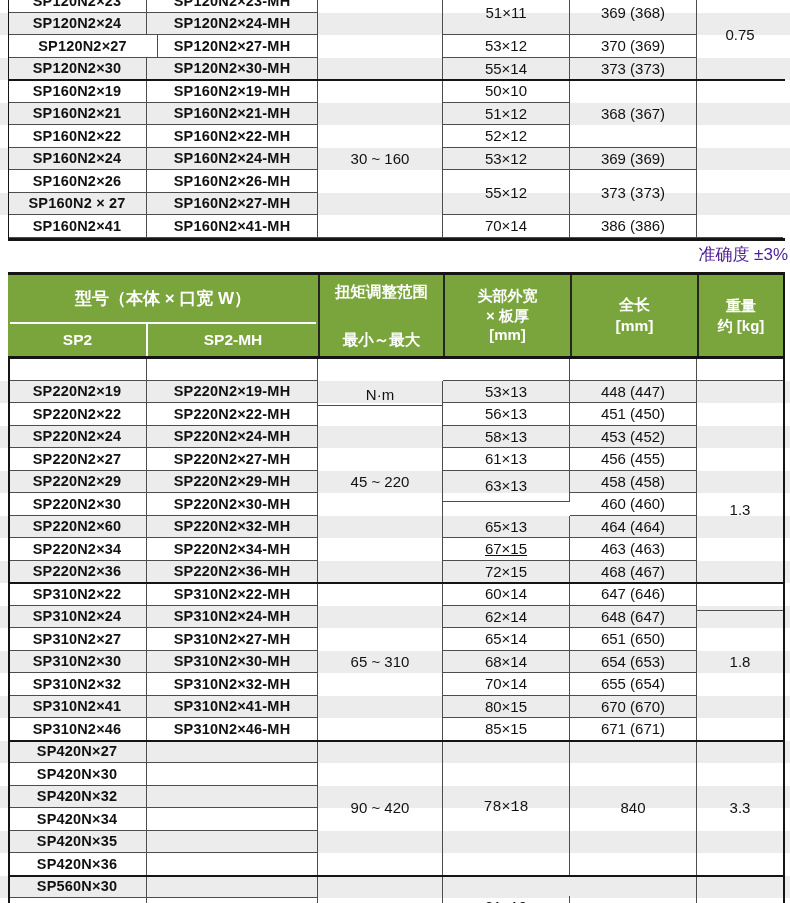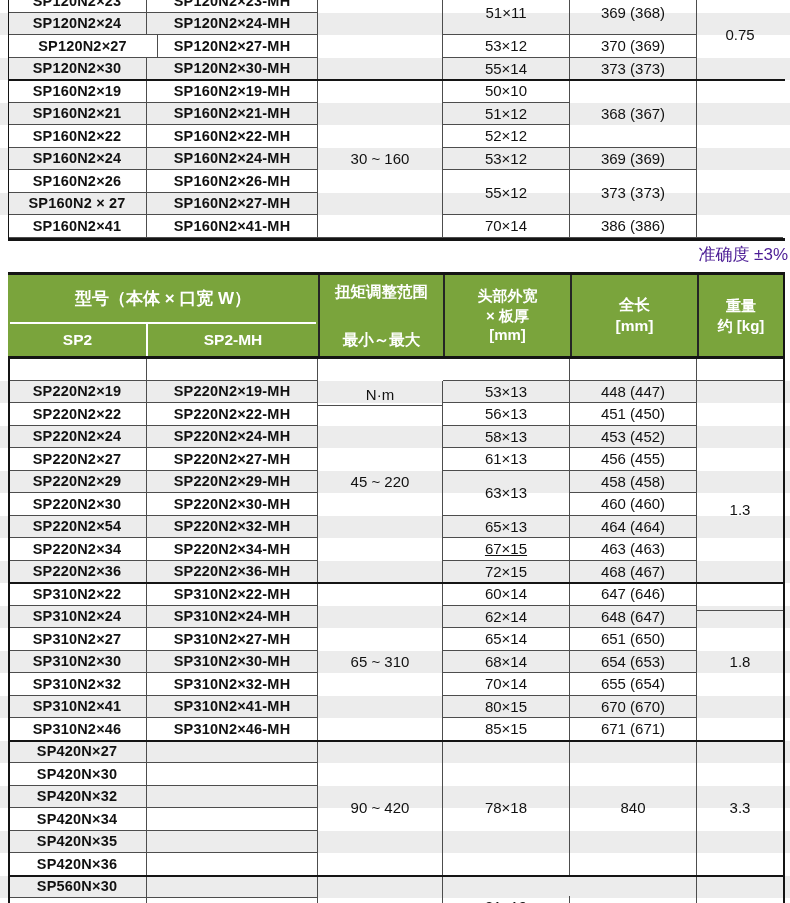--- a/index.html
+++ b/index.html
@@ -148,21 +148,21 @@
     <div class="cell model" style="left: 8px; top: 403px; width: 139px; height: 22.5px;">SP220N2×22</div>
     <div class="cell model" style="left: 147px; top: 403px; width: 171px; height: 22.5px;">SP220N2×22-MH</div>
     <div class="cell model" style="left: 8px; top: 425.5px; width: 139px; height: 22.5px;">SP220N2×24</div>
     <div class="cell model" style="left: 147px; top: 425.5px; width: 171px; height: 22.5px;">SP220N2×24-MH</div>
     <div class="cell model" style="left: 8px; top: 448px; width: 139px; height: 22.5px;">SP220N2×27</div>
     <div class="cell model" style="left: 147px; top: 448px; width: 171px; height: 22.5px;">SP220N2×27-MH</div>
     <div class="cell model" style="left: 8px; top: 470.5px; width: 139px; height: 22.5px;">SP220N2×29</div>
     <div class="cell model" style="left: 147px; top: 470.5px; width: 171px; height: 22.5px;">SP220N2×29-MH</div>
     <div class="cell model" style="left: 8px; top: 493px; width: 139px; height: 22.5px;">SP220N2×30</div>
     <div class="cell model" style="left: 147px; top: 493px; width: 171px; height: 22.5px;">SP220N2×30-MH</div>
-    <div class="cell model" style="left: 8px; top: 515.5px; width: 139px; height: 22.5px;">SP220N2×54</div>
+    <div class="cell model" style="left: 8px; top: 515.5px; width: 139px; height: 22.5px;">SP220N2×60</div>
     <div class="cell model" style="left: 147px; top: 515.5px; width: 171px; height: 22.5px;">SP220N2×32-MH</div>
     <div class="cell model" style="left: 8px; top: 538px; width: 139px; height: 22.5px;">SP220N2×34</div>
     <div class="cell model" style="left: 147px; top: 538px; width: 171px; height: 22.5px;">SP220N2×34-MH</div>
     <div class="cell model" style="left: 8px; top: 560.5px; width: 139px; height: 22.5px;">SP220N2×36</div>
     <div class="cell model" style="left: 147px; top: 560.5px; width: 171px; height: 22.5px;">SP220N2×36-MH</div>
     <div class="cell model" style="left: 8px; top: 583px; width: 139px; height: 22.5px;">SP310N2×22</div>
     <div class="cell model" style="left: 147px; top: 583px; width: 171px; height: 22.5px;">SP310N2×22-MH</div>
     <div class="cell model" style="left: 8px; top: 605.5px; width: 139px; height: 22.5px;">SP310N2×24</div>
     <div class="cell model" style="left: 147px; top: 605.5px; width: 171px; height: 22.5px;">SP310N2×24-MH</div>
     <div class="cell model" style="left: 8px; top: 628px; width: 139px; height: 22.5px;">SP310N2×27</div>
@@ -192,32 +192,32 @@
     <div class="cell model" style="left: 8px; top: 898px; width: 139px; height: 22.5px;"></div>
     <div class="cell model" style="left: 147px; top: 898px; width: 171px; height: 22.5px;"></div>
     <div class="cell" style="left: 318px; top: 380.5px; width: 125px; height: 202.5px;">45 ~ 220</div>
     <div class="cell" style="left: 318px; top: 583px; width: 125px; height: 157.5px;">65 ~ 310</div>
     <div class="cell" style="left: 318px; top: 740.5px; width: 125px; height: 135px;">90 ~ 420</div>
     <div class="cell" style="left: 318px; top: 875.5px; width: 125px; height: 45px;"></div>
     <div class="cell" style="left: 443px; top: 380.5px; width: 127px; height: 22.5px;">53×13</div>
     <div class="cell" style="left: 443px; top: 403px; width: 127px; height: 22.5px;">56×13</div>
     <div class="cell" style="left: 443px; top: 425.5px; width: 127px; height: 22.5px;">58×13</div>
     <div class="cell" style="left: 443px; top: 448px; width: 127px; height: 22.5px;">61×13</div>
-    <div class="cell" style="left: 443px; top: 470.5px; width: 127px; height: 45px;">63×13</div>
+    <div class="cell" style="left: 443px; top: 470.5px; width: 127px; height: 31px;">63×13</div>
     <div class="cell" style="left: 443px; top: 515.5px; width: 127px; height: 22.5px;">65×13</div>
     <div class="cell" style="left: 443px; top: 538px; width: 127px; height: 22.5px; text-decoration: underline;">67×15</div>
     <div class="cell" style="left: 443px; top: 560.5px; width: 127px; height: 22.5px;">72×15</div>
     <div class="cell" style="left: 443px; top: 583px; width: 127px; height: 22.5px;">60×14</div>
     <div class="cell" style="left: 443px; top: 605.5px; width: 127px; height: 22.5px;">62×14</div>
     <div class="cell" style="left: 443px; top: 628px; width: 127px; height: 22.5px;">65×14</div>
     <div class="cell" style="left: 443px; top: 650.5px; width: 127px; height: 22.5px;">68×14</div>
     <div class="cell" style="left: 443px; top: 673px; width: 127px; height: 22.5px;">70×14</div>
     <div class="cell" style="left: 443px; top: 695.5px; width: 127px; height: 22.5px;">80×15</div>
     <div class="cell" style="left: 443px; top: 718px; width: 127px; height: 22.5px;">85×15</div>
-    <div class="cell" style="left: 443px; top: 740.5px; width: 127px; height: 135px;">78×18</div>
+    <div class="cell" style="left: 443px; top: 740.5px; width: 127px; height: 135px; font-family: Liberation Mono, monospace;">78×18</div>
     <div class="cell" style="left: 443px; top: 875.5px; width: 127px; height: 22.5px; margin-top: 20px;">81×19</div>
     <div class="cell" style="left: 443px; top: 898px; width: 127px; height: 22.5px;"></div>
     <div class="cell" style="left: 570px; top: 380.5px; width: 127px; height: 22.5px;">448 (447)</div>
     <div class="cell" style="left: 570px; top: 403px; width: 127px; height: 22.5px;">451 (450)</div>
     <div class="cell" style="left: 570px; top: 425.5px; width: 127px; height: 22.5px;">453 (452)</div>
     <div class="cell" style="left: 570px; top: 448px; width: 127px; height: 22.5px;">456 (455)</div>
     <div class="cell" style="left: 570px; top: 470.5px; width: 127px; height: 22.5px;">458 (458)</div>
     <div class="cell" style="left: 570px; top: 493px; width: 127px; height: 22.5px;">460 (460)</div>
     <div class="cell" style="left: 570px; top: 515.5px; width: 127px; height: 22.5px;">464 (464)</div>
     <div class="cell" style="left: 570px; top: 538px; width: 127px; height: 22.5px;">463 (463)</div>

